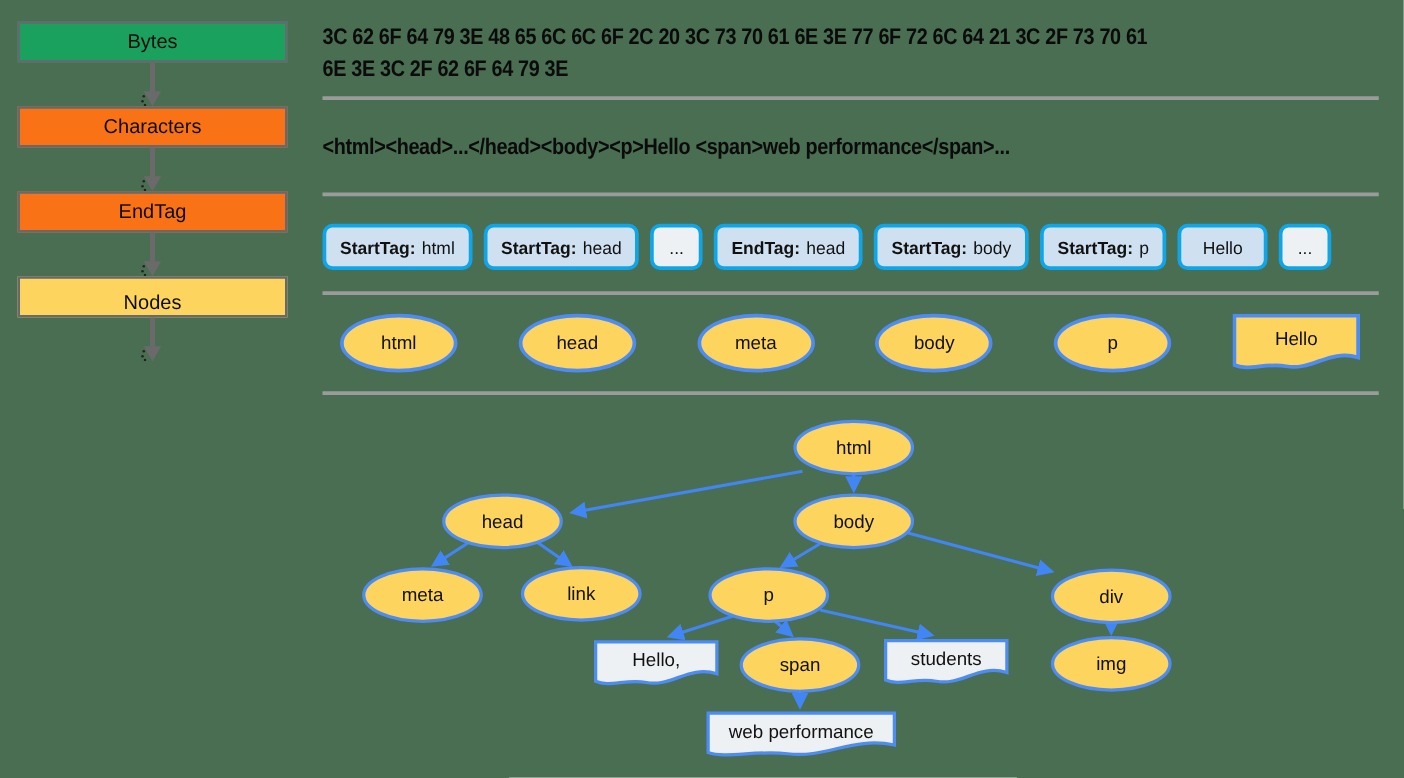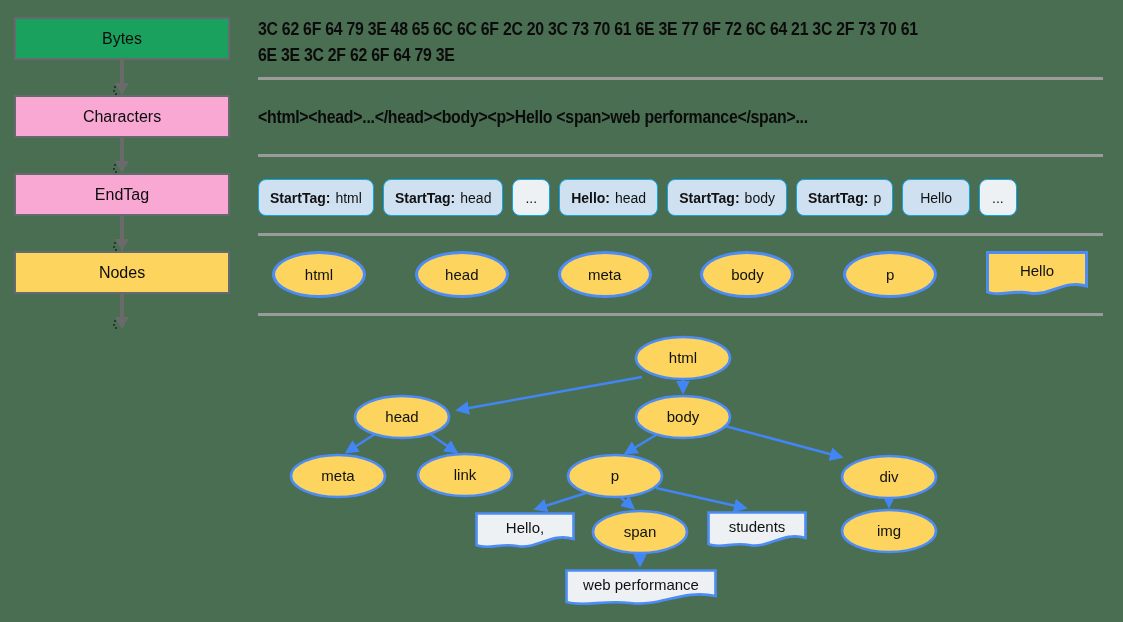--- a/index.html
+++ b/index.html
@@ -11,28 +11,28 @@
     color:#111;
     overflow:hidden;
   }
   
   .pipeline{
     position:absolute;left:14px;top:17px;width:216px;
     display:flex;flex-direction:column;align-items:center;
   }
   .stage{
     box-sizing:border-box;
-    width:216px;height:43px;
+    width:216px;height:33px;
     border:2px solid #666a6e;
     display:flex;align-items:center;justify-content:center;
     font-size:16px;color:#0c0c0c;
   }
   .stage-green{background:#1ba15e;}
-  .stage-blue{background:#f9a8d4;}
-  .stage-yellow{background:#fcd45e;}
+  .stage-blue{background:#f97316;}
+  .stage-yellow{background:#fcd45e;align-items:flex-end;}
   .v-arrow{height:35px;display:flex;align-items:center;justify-content:center;}
   
   .hexline,.charline{
     position:absolute;left:258px;
     font-weight:700;font-size:18px;line-height:26px;
     letter-spacing:-0.3px;white-space:nowrap;
     transform:scaleX(0.88);transform-origin:left top;
     color:#0b0b0b;
   }
   .hexline{top:16px;}
@@ -42,21 +42,21 @@
     background:#9b9b9b;
   }
   .sep1{top:77px;} .sep2{top:154px;} .sep3{top:233px;} .sep4{top:313px;}
   
   .tokens{
     position:absolute;left:258px;top:179px;width:848px;height:37px;
     display:flex;gap:9px;align-items:stretch;
   }
   .token{
     box-sizing:border-box;
-    border:1px solid #0ea5e9;border-radius:8px;
+    border:3px solid #0ea5e9;border-radius:8px;
     background:#cfe0f1;
     display:flex;align-items:center;justify-content:center;
     padding:0 11px;font-size:14px;white-space:nowrap;
   }
   .token b{margin-right:5px;}
   .token b:empty{margin-right:0;}
   .token-gray{background:#eef1f4;padding:0 12px;}
   .token-wide{padding:0 17px;}
   
   .nodesrow{
@@ -150,21 +150,21 @@
       </div>
     <div class="token">
         <b>StartTag:</b>
         <span>head</span>
       </div>
     <div class="token token-gray">
         <b></b>
         <span>...</span>
       </div>
     <div class="token">
-        <b>Hello:</b>
+        <b>EndTag:</b>
         <span>head</span>
       </div>
     <div class="token">
         <b>StartTag:</b>
         <span>body</span>
       </div>
     <div class="token">
         <b>StartTag:</b>
         <span>p</span>
       </div>

